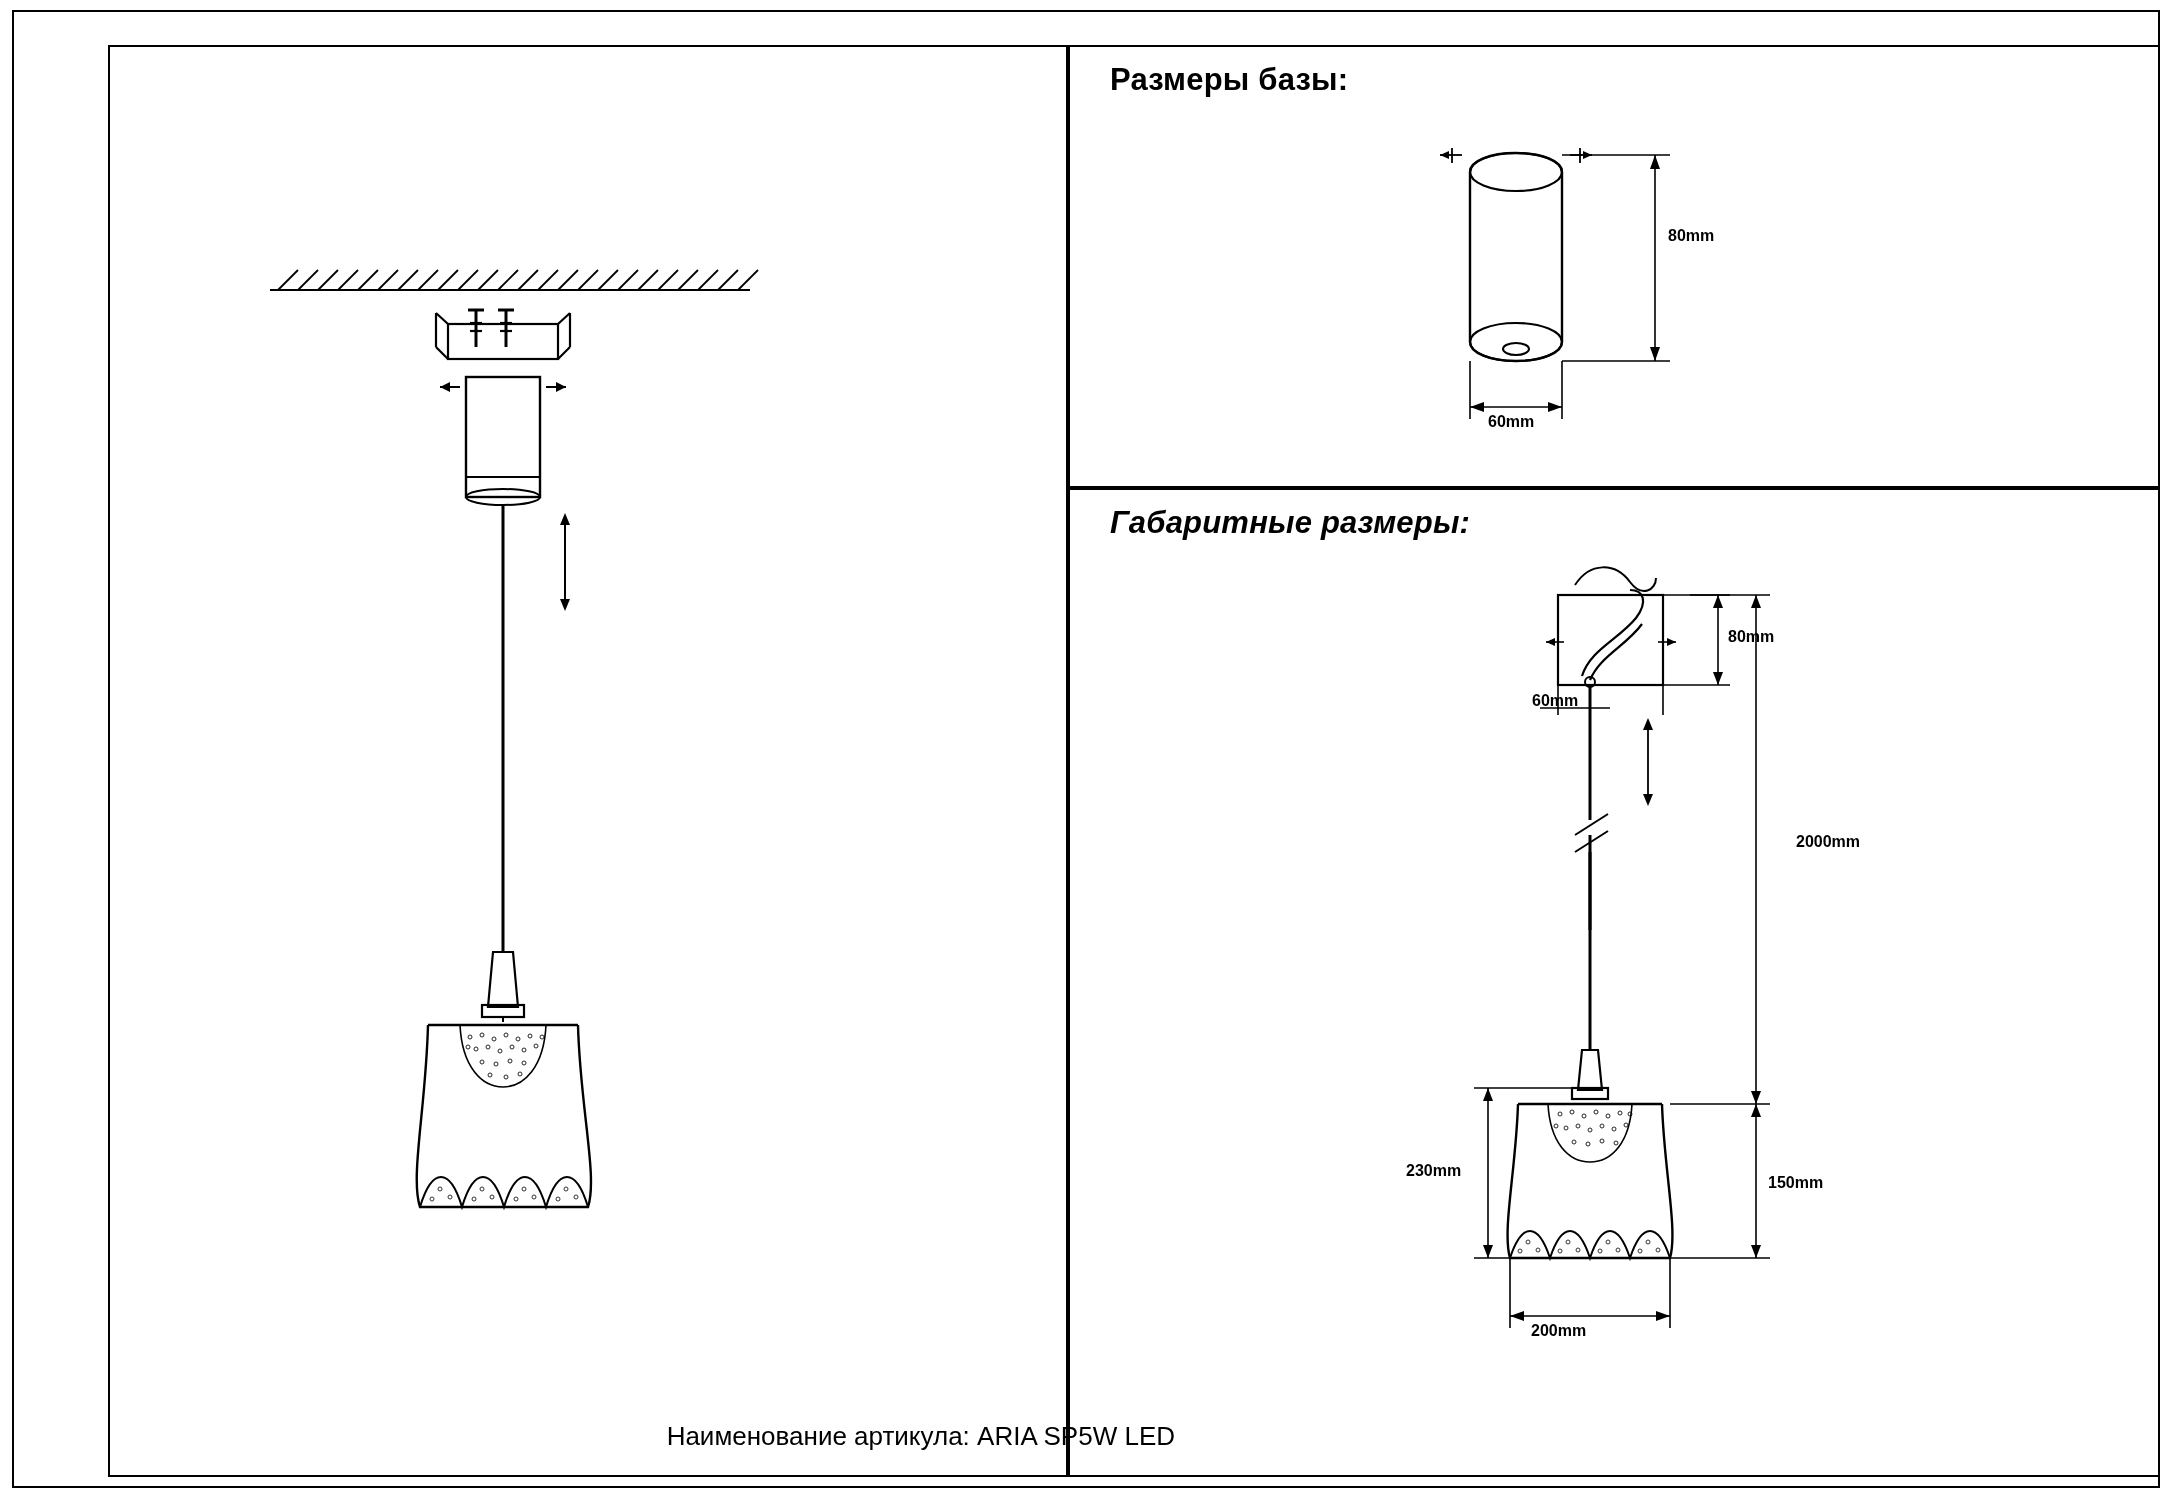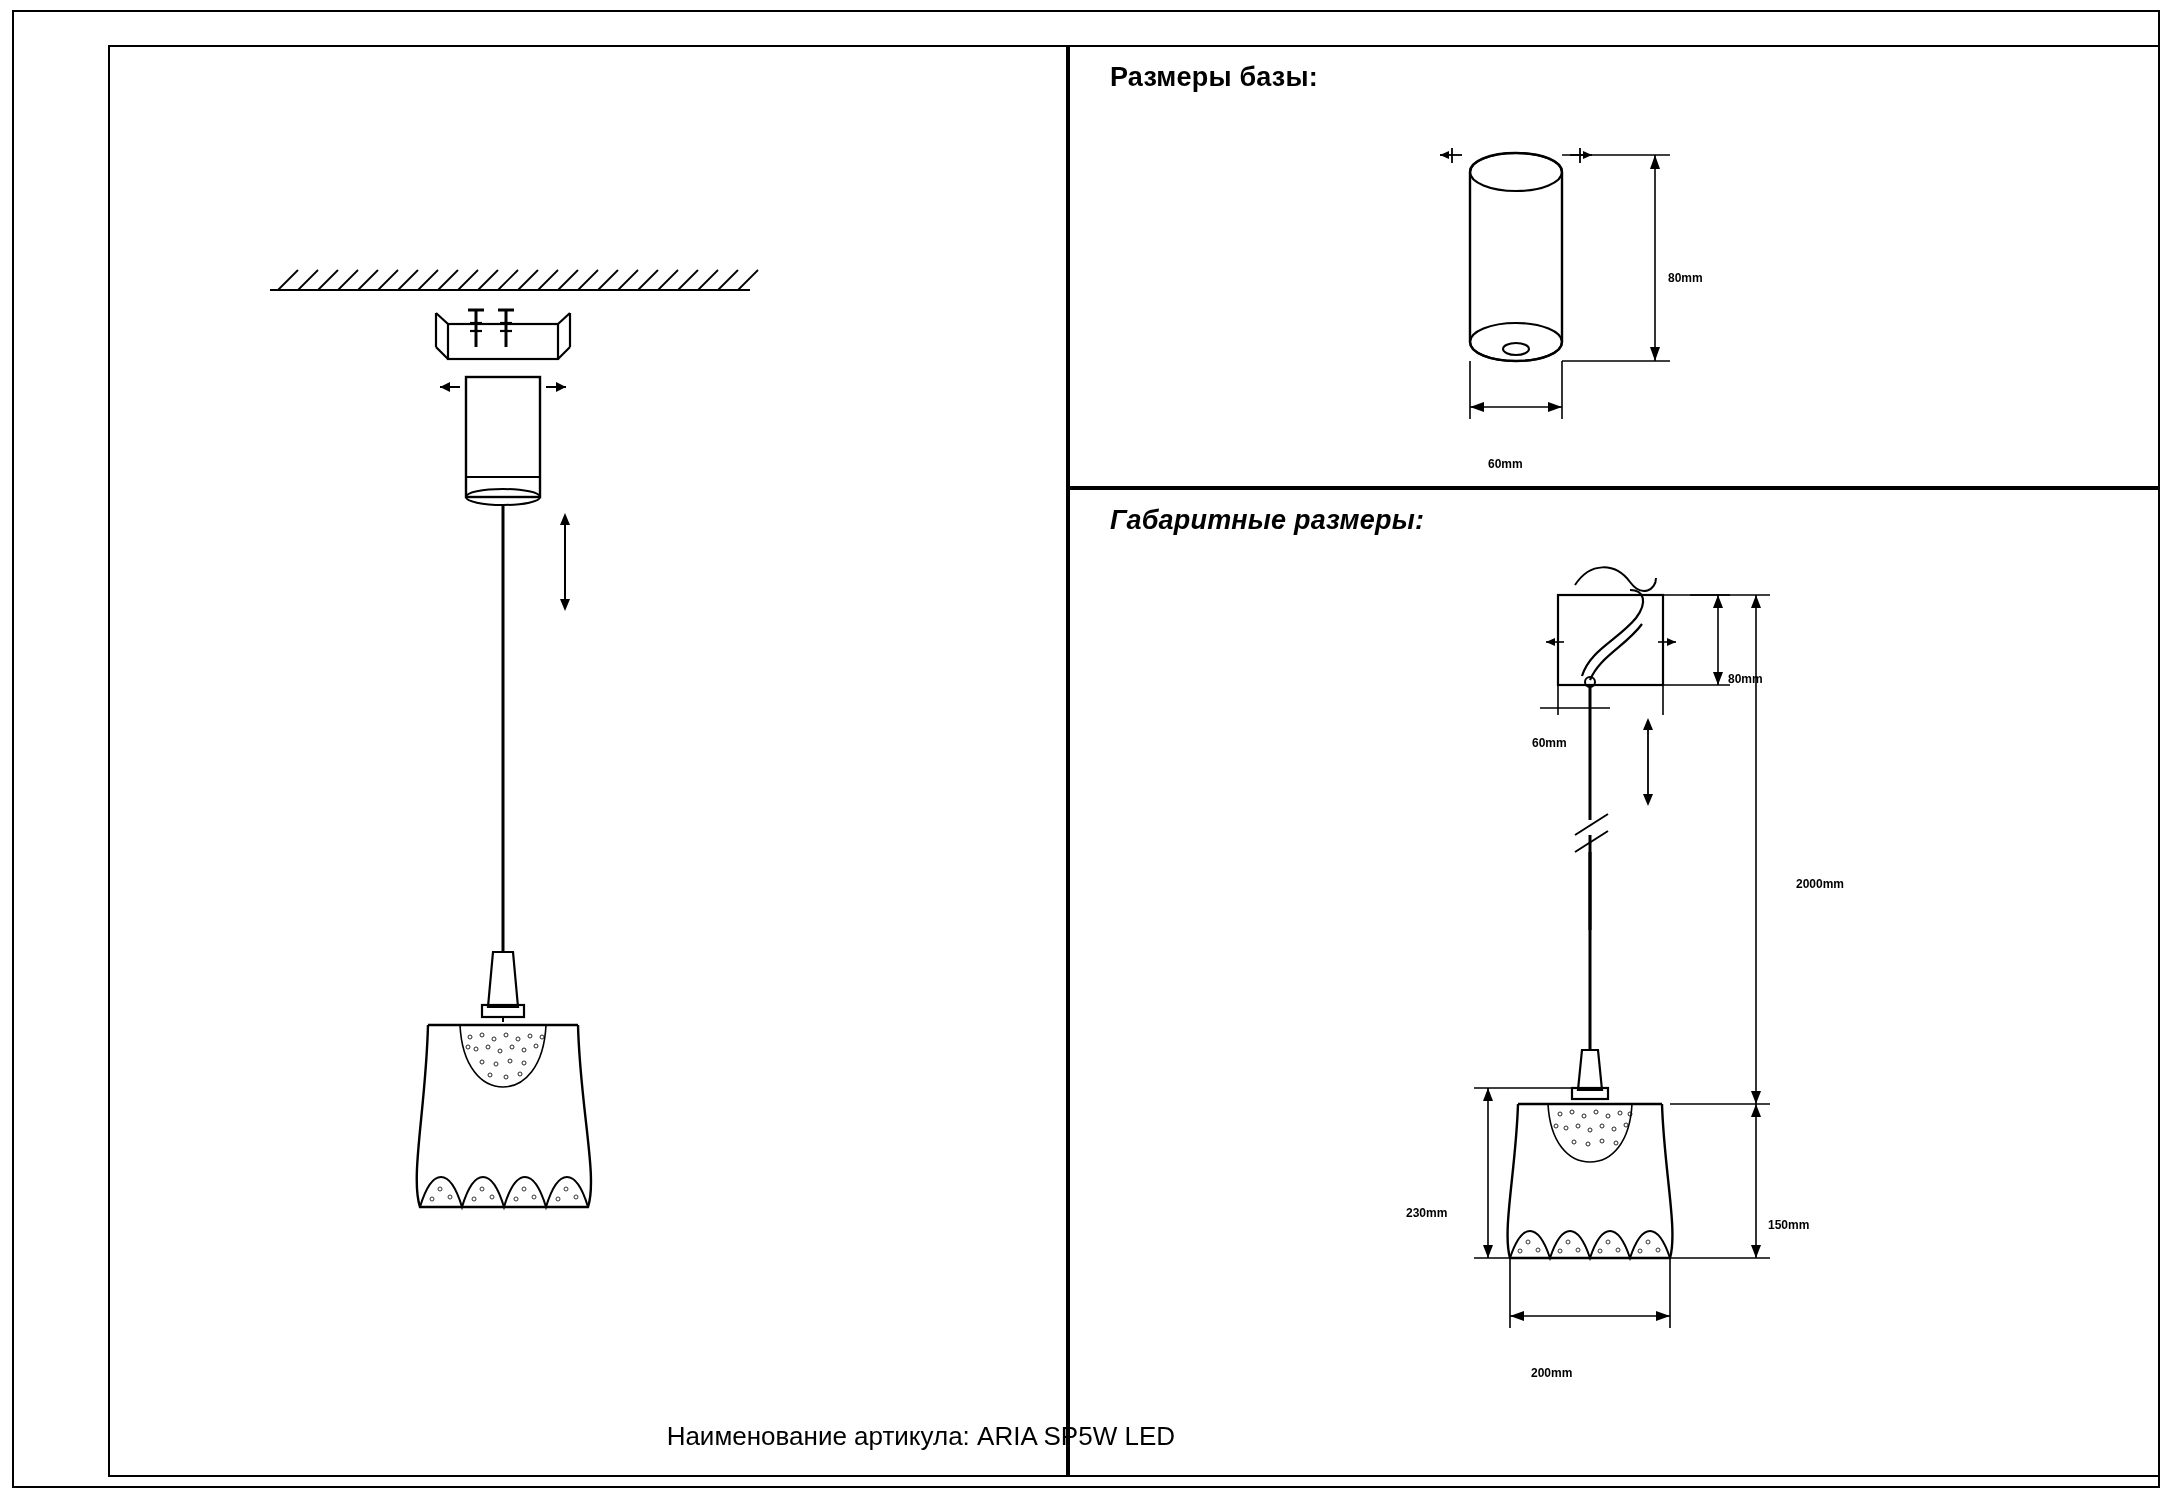--- a/index.html
+++ b/index.html
@@ -6,26 +6,26 @@
   body{width:2174px;height:1500px;font-family:"Liberation Sans",sans-serif;color:#000;overflow:hidden;}
   .sheet{position:absolute;left:0;top:0;width:2174px;height:1500px;background:#fff;}
   
   .outer-frame{position:absolute;left:12px;top:10px;width:2148px;height:1478px;border:2px solid #000;box-sizing:border-box;}
   
   .panel-left{position:absolute;left:108px;top:45px;width:960px;height:1432px;border:2px solid #000;box-sizing:border-box;background:#fff;}
   
   .panel-rt{position:absolute;left:1068px;top:45px;width:1092px;height:443px;border:2px solid #000;box-sizing:border-box;background:#fff;}
   
   .panel-rb{position:absolute;left:1068px;top:488px;width:1092px;height:989px;border:2px solid #000;box-sizing:border-box;background:#fff;}
-  .panel-title{position:absolute;font-weight:bold;font-size:27px;letter-spacing:.2px;}
+  .panel-title{position:absolute;font-weight:bold;font-size:31px;letter-spacing:.2px;}
   .t1{left:1110px;top:62px;}
   .t2{left:1110px;top:505px;font-style:italic;}
   .caption{position:absolute;left:0;top:1421px;width:1175px;text-align:right;font-size:26px;}
   svg{position:absolute;left:0;top:0;overflow:visible;}
-  .dimtxt{position:absolute;font-size:12px;font-weight:bold;font-family:"Liberation Sans",sans-serif;margin-top:44px;}
+  .dimtxt{position:absolute;font-size:16px;font-weight:bold;font-family:"Liberation Sans",sans-serif;}
 </style>
 </head>
 <body>
 
 <div class="sheet">
 
   <div class="outer-frame"></div>
 
   <div class="panel-left">
     <svg width="960" height="1432" viewBox="0 0 960 1432">

